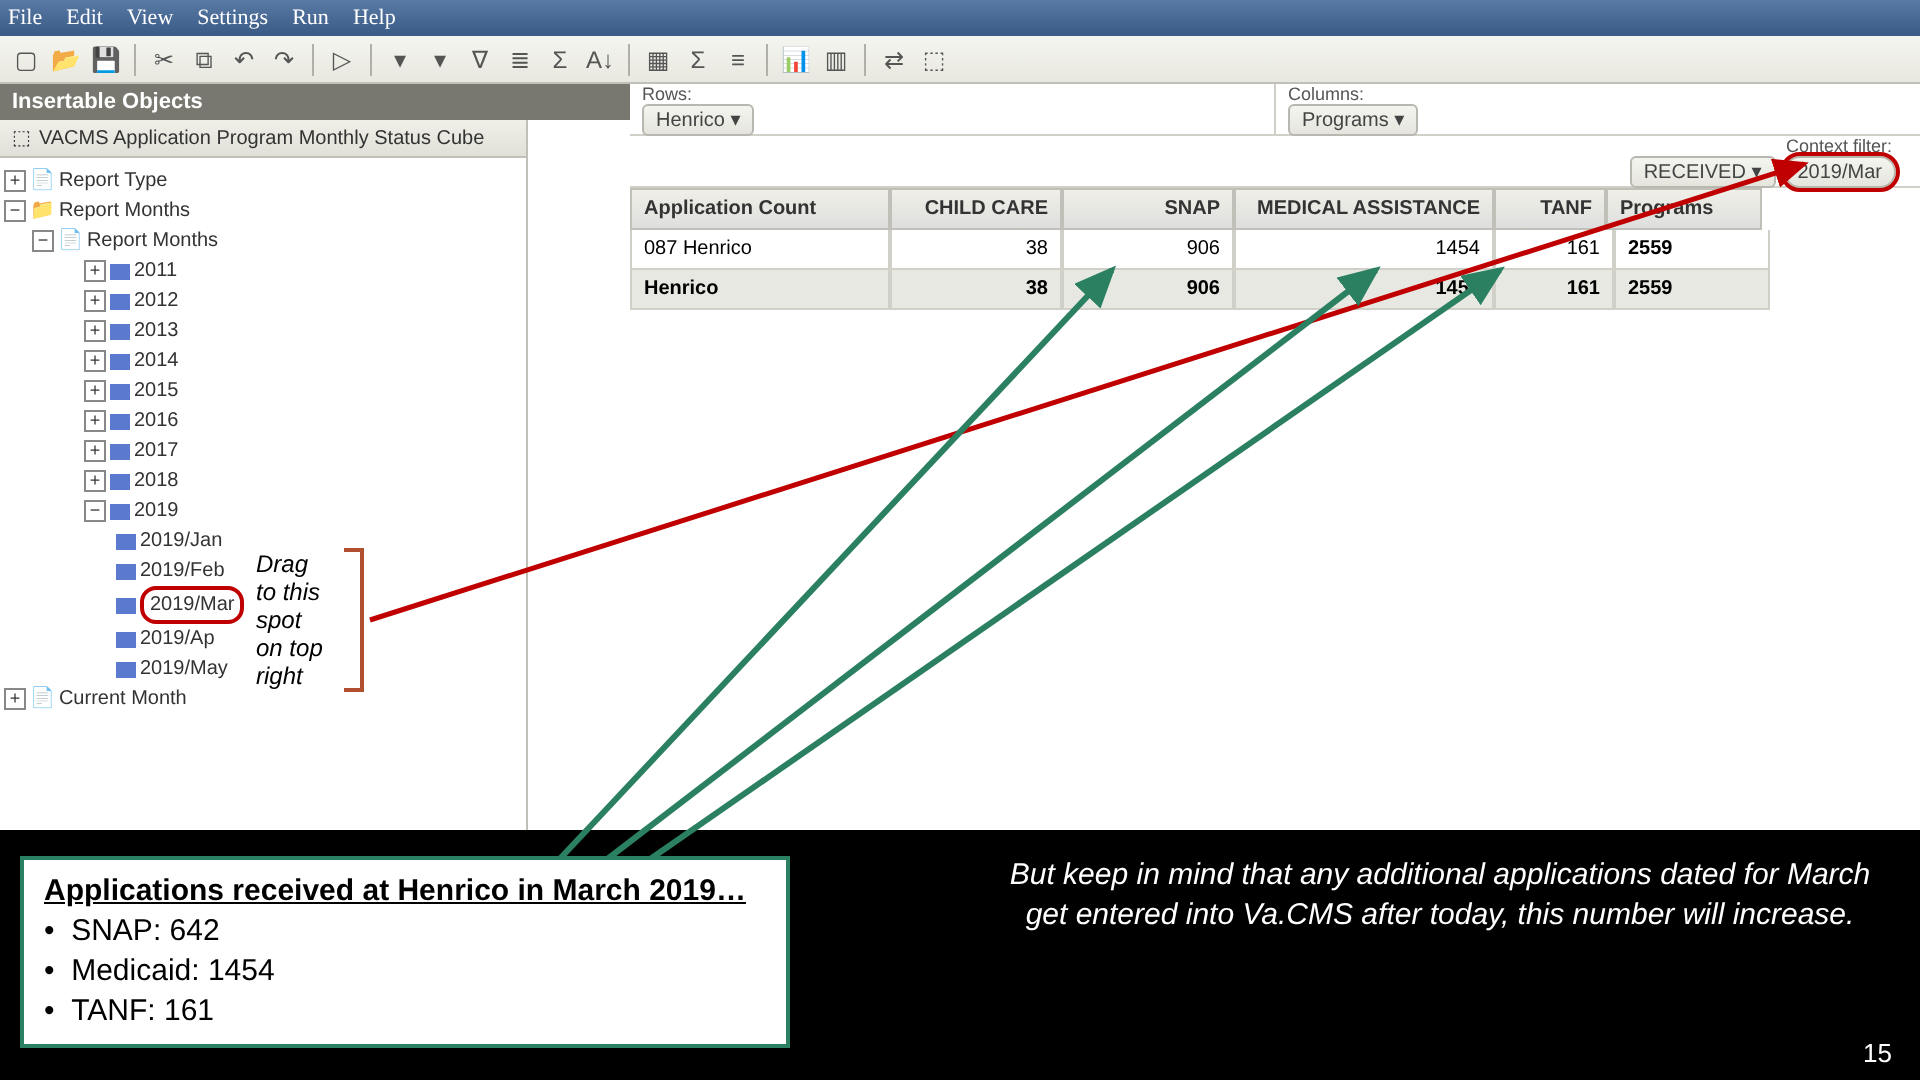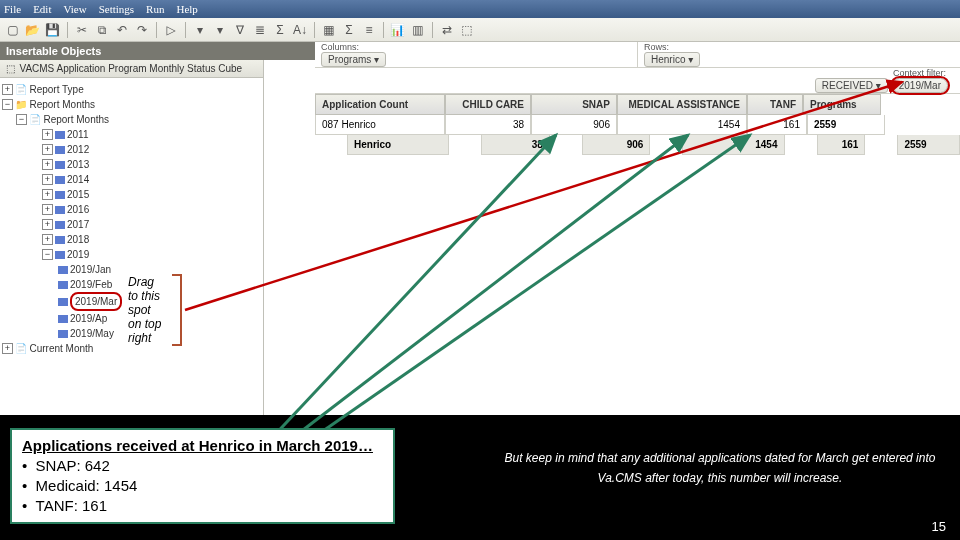--- a/index.html
+++ b/index.html
@@ -29,33 +29,33 @@
   .dz-label { font-size: 9px; color: #555; padding: 0 6px; }
   .dz-body { flex: 1; display: flex; align-items: center; padding: 0 6px; }
   .chip { background: linear-gradient(#f5f5f0, #e5e5de); border: 1px solid #b8b8b0; border-radius: 3px; padding: 1px 6px; font-size: 10px; color: #444; display: inline-flex; align-items: center; gap: 3px; }
   .context-row { display: flex; height: 26px; border-bottom: 1px solid #d0d0c8; align-items: flex-start; justify-content: flex-end; padding-right: 8px; }
   .ctx-label { font-size: 9px; color: #555; padding: 0 6px; width: 100%; text-align: right; }
   .ctx-body { display: flex; gap: 4px; padding-right: 4px; }
   .chip.circled { outline: 2px solid #c00000; border-radius: 10px; }
   .grid { margin: 0; }
   .grid-row { display: flex; font-size: 10px; }
   .grid-header .cell { background: linear-gradient(#f0f0e8, #dedede); border: 1px solid #c0c0b8; font-weight: bold; color: #333; }
-  .grid-total .cell { background: #e8e8e2; font-weight: bold; margin-left: 32px; }
+  .grid-total .cell { background: #e8e8e2; font-weight: bold; }
   .cell { padding: 4px 6px; border: 1px solid #d0d0c8; border-top: none; }
   .c-label { width: 130px; }
   .c-val { width: 86px; text-align: right; }
   .c-prog { width: 78px; font-weight: bold; }
   
   .drag-hint { position: absolute; left: 128px; top: 275px; font-style: italic; font-size: 12px; line-height: 14px; color: #000; }
   .drag-bracket { position: absolute; left: 172px; top: 274px; width: 10px; height: 72px; border: 2px solid #b05030; border-left: none; }
   svg.arrows { position: absolute; top: 0; left: 0; pointer-events: none; }
   
   .bottom-left { position: absolute; left: 10px; top: 428px; width: 385px; border: 2px solid #2a8060; padding: 6px 10px; background: #fff; color: #000; font-size: 15px; line-height: 20px; }
   .bottom-left .hdr { font-weight: bold; text-decoration: underline; }
-  .bottom-right { position: absolute; left: 500px; top: 448px; width: 440px; color: #fff; font-style: italic; font-size: 12px; line-height: 20px; text-align: center; }
+  .bottom-right { position: absolute; left: 500px; top: 428px; width: 440px; color: #fff; font-style: italic; font-size: 15px; line-height: 20px; text-align: center; }
   .page-num { position: absolute; right: 14px; bottom: 6px; color: #fff; font-size: 13px; }
 </style>
 </head>
 <body>
 
 <div class="app-region">
   <div class="menubar">
     <span>File</span>
     <span>Edit</span>
     <span>View</span>
@@ -172,29 +172,29 @@
           <span class="blue-box"></span>
           <span>2019/May</span>
         </div>
       <div class="tree-row"><span class="expander">+</span>📄<span>Current Month</span></div>
     </div>
   </div>
 
   <div class="right-pane">
     <div class="dropzone-row">
       <div class="dz-half">
+        <div class="dz-label">Rows:</div>
+        <div class="dz-body">
+            <span class="chip">Henrico ▾</span>
+          </div>
+      </div>
+      <div class="dz-half">
         <div class="dz-label">Columns:</div>
         <div class="dz-body">
             <span class="chip">Programs ▾</span>
-          </div>
-      </div>
-      <div class="dz-half">
-        <div class="dz-label">Rows:</div>
-        <div class="dz-body">
-            <span class="chip">Henrico ▾</span>
           </div>
       </div>
     </div>
     <div class="context-row">
       <div style="flex:1"></div>
       <div>
         <div class="ctx-label">Context filter:</div>
         <div class="ctx-body">
           <span class="chip">RECEIVED ▾</span>
           <span class="chip circled">2019/Mar</span>

